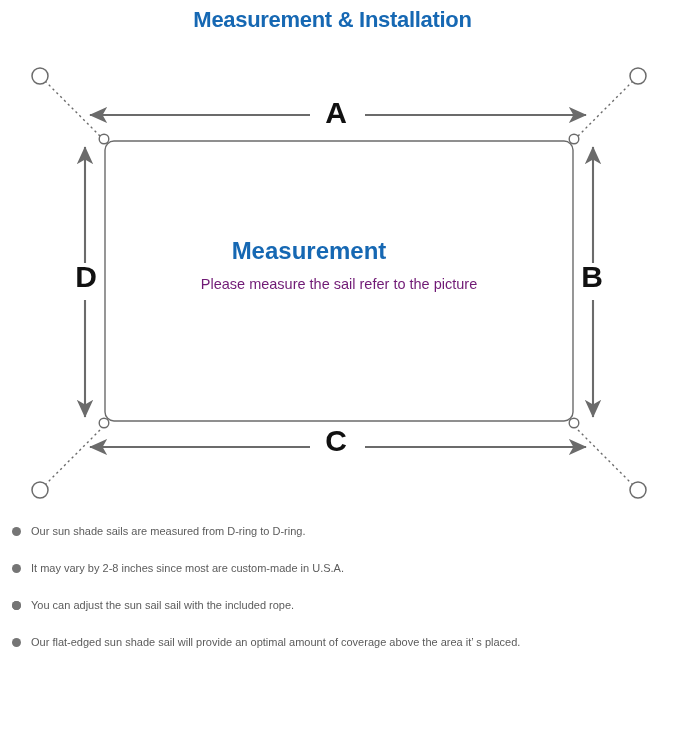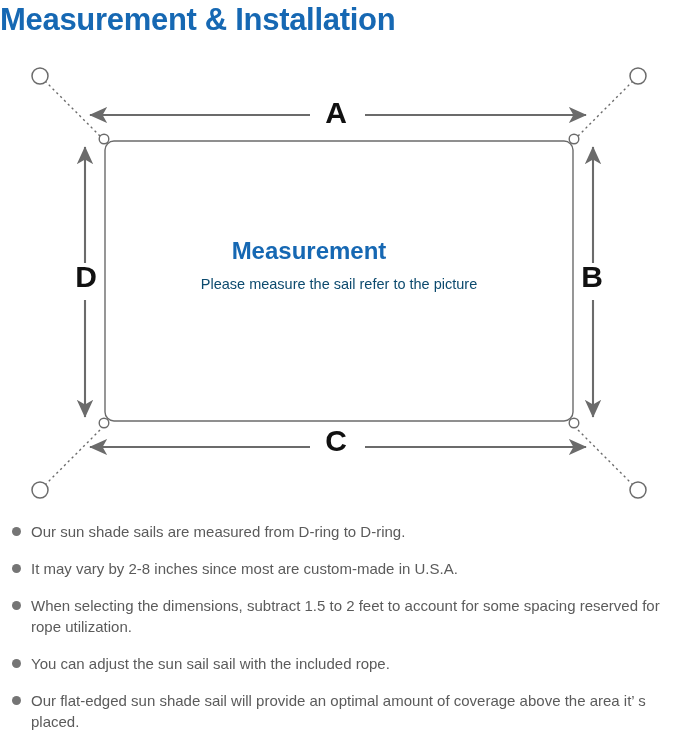--- a/index.html
+++ b/index.html
@@ -14,21 +14,22 @@
     font-family: "Liberation Sans", sans-serif;
     overflow: hidden;
   }
 
   
   #page-title {
     position: absolute;
     left: 0;
     top: 0;
     width: 665px;
-    font-size: 31px;
+    text-align: center;
+    font-size: 22px;
     font-weight: bold;
     color: #1668b3;
     letter-spacing: -0.3px;
     line-height: 40px;
     white-space: nowrap;
   }
 
   
   #diagram {
     position: absolute;
@@ -70,37 +71,37 @@
     color: #1668b3;
     line-height: 30px;
   }
   #sail-caption-sub {
     position: absolute;
     left: 105px;
     top: 226px;
     width: 468px;
     text-align: center;
     font-size: 14.5px;
-    color: #0c4a6e;
+    color: #701a75;
     line-height: 20px;
   }
 
   
   #notes {
     position: absolute;
     left: 0;
     top: 521px;
     width: 679px;
   }
   .note-item {
     position: relative;
     padding-left: 31px;
     padding-right: 6px;
     margin-bottom: 16px;
-    font-size: 15px;
+    font-size: 11px;
     line-height: 21px;
     color: #5b5b5b;
   }
   .note-bullet {
     position: absolute;
     left: 12px;
     top: 6px;
     width: 9px;
     height: 9px;
     border-radius: 50%;
@@ -177,21 +178,20 @@
   <div class="note-item">
     <span class="note-bullet"></span>
     <span>Our sun shade sails are measured from D-ring to D-ring.</span>
   </div>
   <div class="note-item">
     <span class="note-bullet"></span>
     <span>It may vary by 2-8 inches since most are custom-made in U.S.A.</span>
   </div>
   <div class="note-item">
     <span class="note-bullet"></span>
-    <span>When selecting the dimensions, subtract 1.5 to 2 feet to account for some spacing reserved for rope utilization.</span>
   </div>
   <div class="note-item">
     <span class="note-bullet"></span>
     <span>You can adjust the sun sail sail with the included rope.</span>
   </div>
   <div class="note-item">
     <span class="note-bullet"></span>
     <span>Our flat-edged sun shade sail will provide an optimal amount of coverage above the area it’ s placed.</span>
   </div>
 </div>

